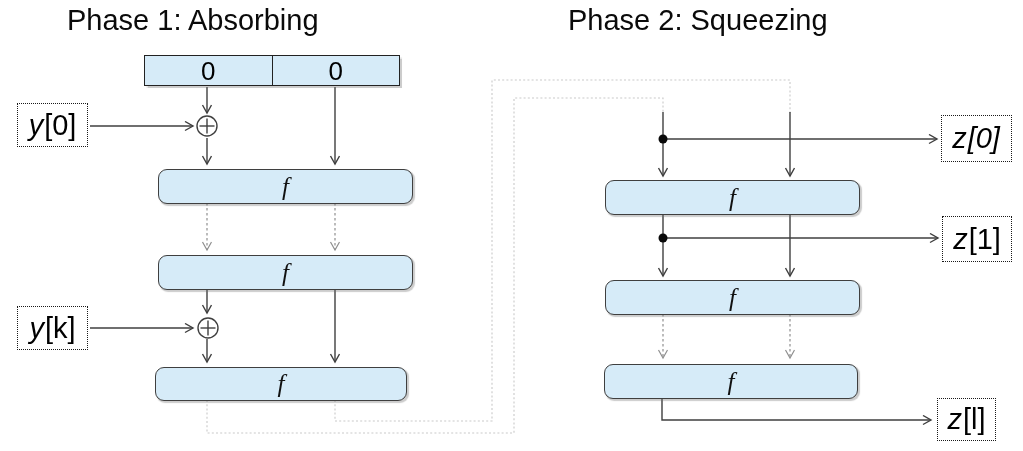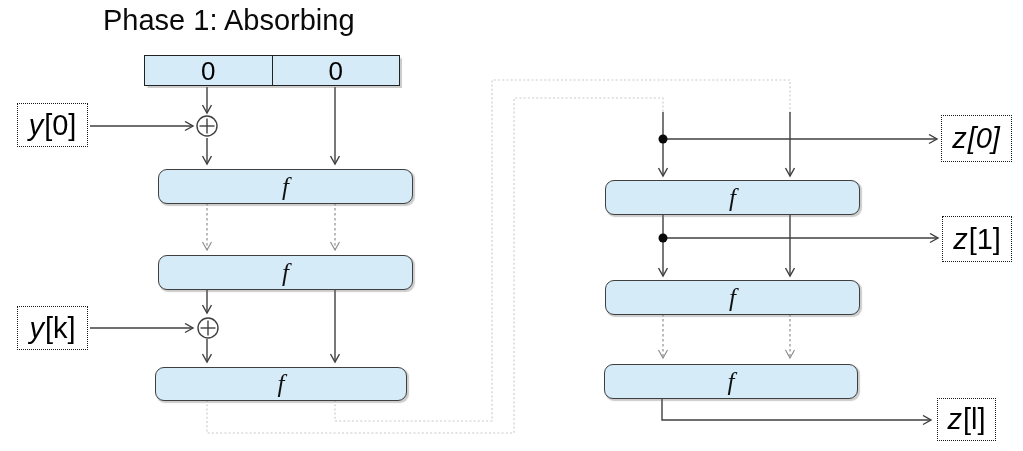--- a/index.html
+++ b/index.html
@@ -11,21 +11,21 @@
     --label-border:#1a1a1a;
     --text:#0a0a0a;
     --background:#ffffff;
   }
   html,body{margin:0;padding:0;background:var(--background);}
   #canvas{
     position:relative;width:1023px;height:451px;background:var(--background);
     font-family:"Liberation Sans",sans-serif;color:var(--text);overflow:hidden;
   }
   #wires{position:absolute;left:0;top:0;width:1023px;height:451px;}
-  .title{position:absolute;top:3px;font-size:29px;line-height:34px;color:var(--text);white-space:nowrap;margin-left:36px;}
+  .title{position:absolute;top:3px;font-size:29px;line-height:34px;color:var(--text);white-space:nowrap;}
   .fbox{
     position:absolute;background:var(--box-fill);
     border:1.6px solid var(--box-border);border-radius:9px;
     box-shadow:1.5px 1.5px 1px rgba(110,110,110,.35);
     display:flex;align-items:center;justify-content:center;
     font-family:"Liberation Serif",serif;font-style:italic;font-size:25px;color:#111;
   }
   .state{
     position:absolute;left:144px;top:55px;width:256px;height:31px;
     border:1.6px solid #222;background:var(--box-fill);display:flex;
@@ -101,20 +101,21 @@
       <line x1="199.5" y1="126" x2="214.5" y2="126"></line>
     </g>
     <g class="xor">
       <circle cx="208" cy="328" r="10"></circle>
       <line x1="208" y1="320.5" x2="208" y2="335.5"></line>
       <line x1="200.5" y1="328" x2="215.5" y2="328"></line>
     </g>
   </svg>
 
   <div class="title" style="left:67px;">Phase 1: Absorbing</div>
+  <div class="title" style="left:568px;">Phase 2: Squeezing</div>
 
   <div class="state">
     <div class="cell">0</div>
     <div class="cell">0</div>
   </div>
 
   <div class="fbox" style="left:158px;top:169px;width:253px;height:33px;">f</div>
   <div class="fbox" style="left:158px;top:255px;width:253px;height:33px;">f</div>
   <div class="fbox" style="left:155px;top:367px;width:250px;height:32px;">f</div>
 

